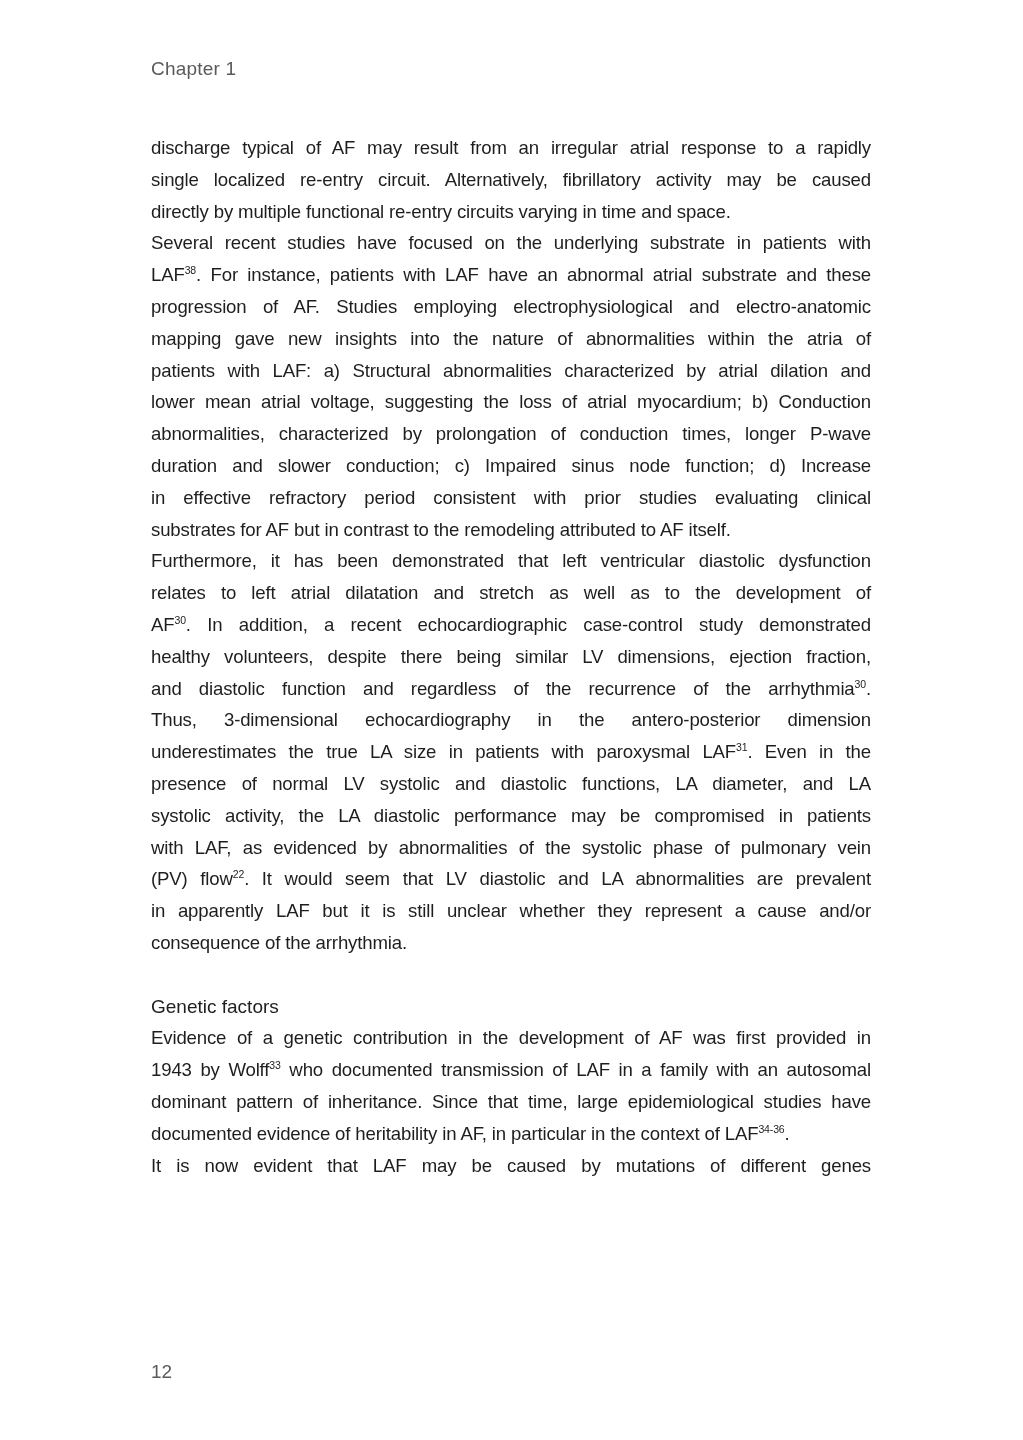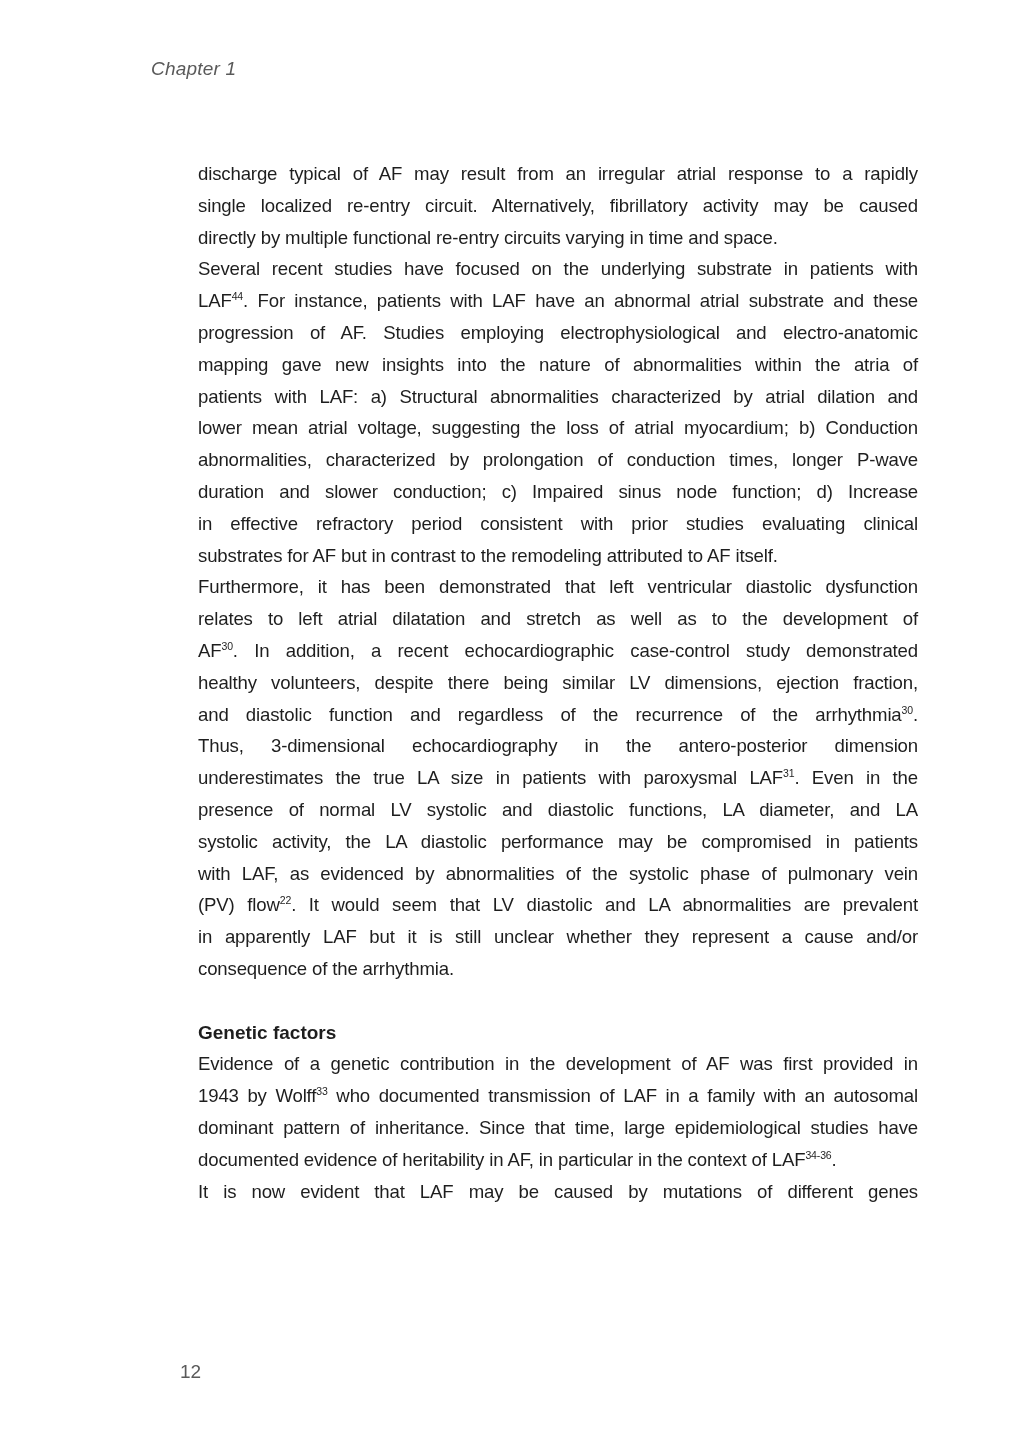--- a/index.html
+++ b/index.html
@@ -15,36 +15,33 @@
       font-family: "Liberation Sans", sans-serif;
       color: #1e1e1e;
     }
     .running-head {
       position: absolute;
       left: 151px;
       top: 58px;
       font-size: 19px;
       color: #5a5a5a;
       letter-spacing: 0.2px;
-      font-style: italic;
     }
     .page-number {
       position: absolute;
       left: 151px;
       top: 1361px;
       font-size: 19px;
       color: #5a5a5a;
-      margin-left: 29px;
     }
     .body-text {
       position: absolute;
       left: 151px;
-      top: 158px;
+      top: 132px;
       width: 720px;
-      margin-left: 47px;
     }
     .line {
       display: block;
       height: 31.8px;
       line-height: 31.8px;
       font-size: 18.6px;
       text-align: justify;
       text-align-last: justify;
       white-space: nowrap;
       letter-spacing: -0.15px;
@@ -53,21 +50,21 @@
       text-align-last: left;
     }
     .line.gap {
       height: 31.8px;
     }
     .heading {
       display: block;
       height: 31.8px;
       line-height: 31.8px;
       font-size: 19px;
-      font-weight: bold;
+      font-weight: normal;
       color: #1e1e1e;
     }
     sup {
       font-size: 10.5px;
       line-height: 0;
       vertical-align: 0;
       position: relative;
       top: -7px;
     }
   </style>
@@ -76,21 +73,21 @@
 
 <div class="running-head">Chapter 1</div>
 
 <div class="body-text">
 
   <span class="line">discharge typical of AF may result from an irregular atrial response to a rapidly</span>
   <span class="line">single localized re-entry circuit. Alternatively, fibrillatory activity may be caused</span>
   <span class="line last">directly by multiple functional re-entry circuits varying in time and space.</span>
 
   <span class="line">Several recent studies have focused on the underlying substrate in patients with</span>
-  <span class="line"><span>LAF</span><sup>44</sup><span>. For instance, patients with LAF have an abnormal atrial substrate and these</span></span>
+  <span class="line"><span>LAF</span><sup>38</sup><span>. For instance, patients with LAF have an abnormal atrial substrate and these</span></span>
   <span class="line">progression of AF. Studies employing electrophysiological and electro-anatomic</span>
   <span class="line">mapping gave new insights into the nature of abnormalities within the atria of</span>
   <span class="line">patients with LAF: a) Structural abnormalities characterized by atrial dilation and</span>
   <span class="line">lower mean atrial voltage, suggesting the loss of atrial myocardium; b) Conduction</span>
   <span class="line">abnormalities, characterized by prolongation of conduction times, longer P-wave</span>
   <span class="line">duration and slower conduction; c) Impaired sinus node function; d) Increase</span>
   <span class="line">in effective refractory period consistent with prior studies evaluating clinical</span>
   <span class="line last">substrates for AF but in contrast to the remodeling attributed to AF itself.</span>
 
   <span class="line">Furthermore, it has been demonstrated that left ventricular diastolic dysfunction</span>

